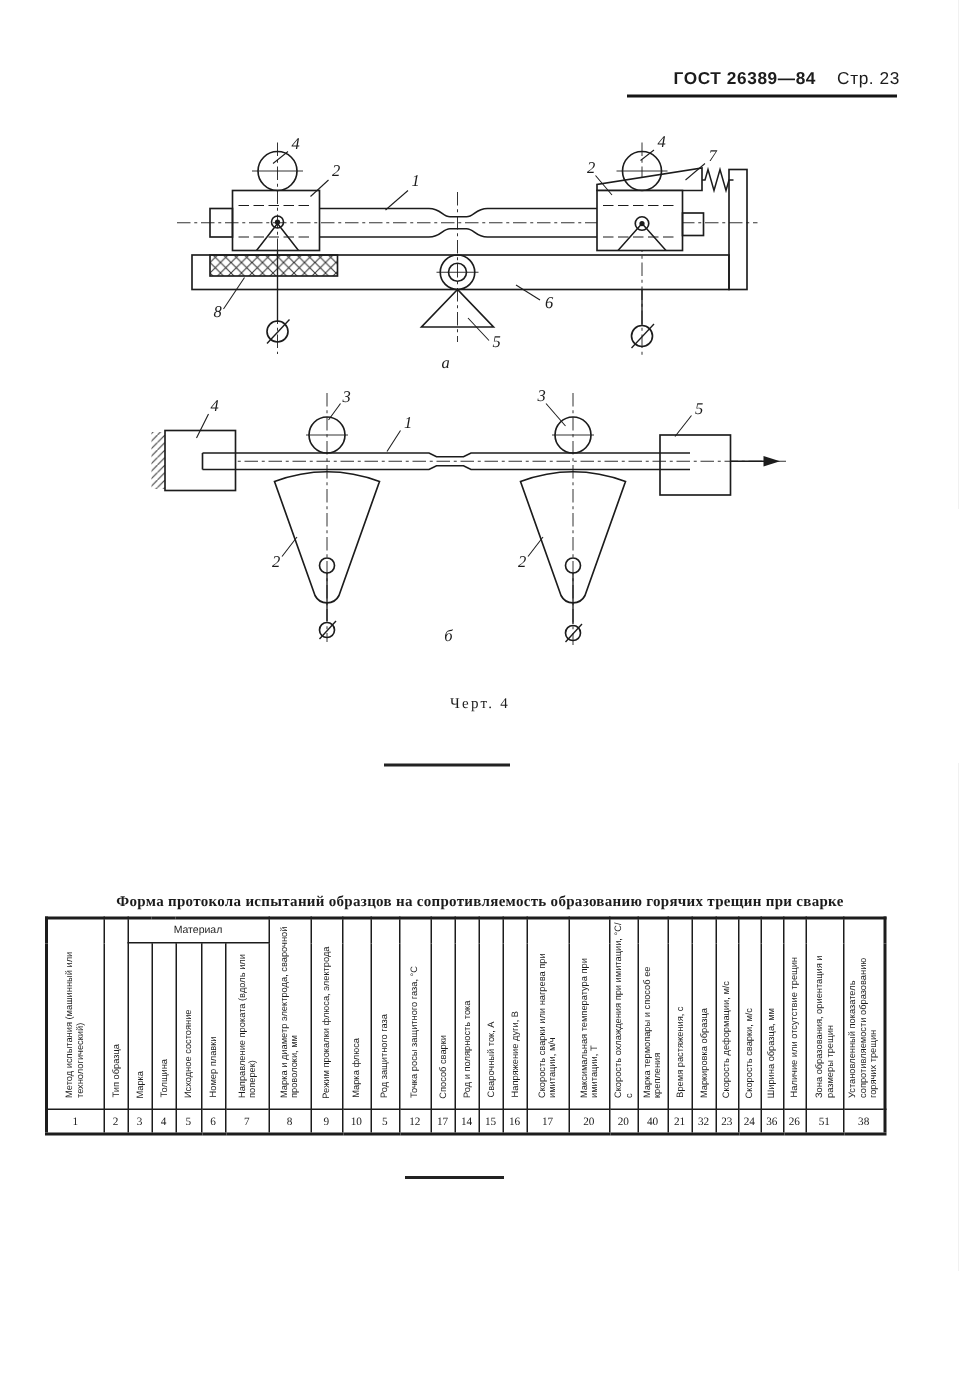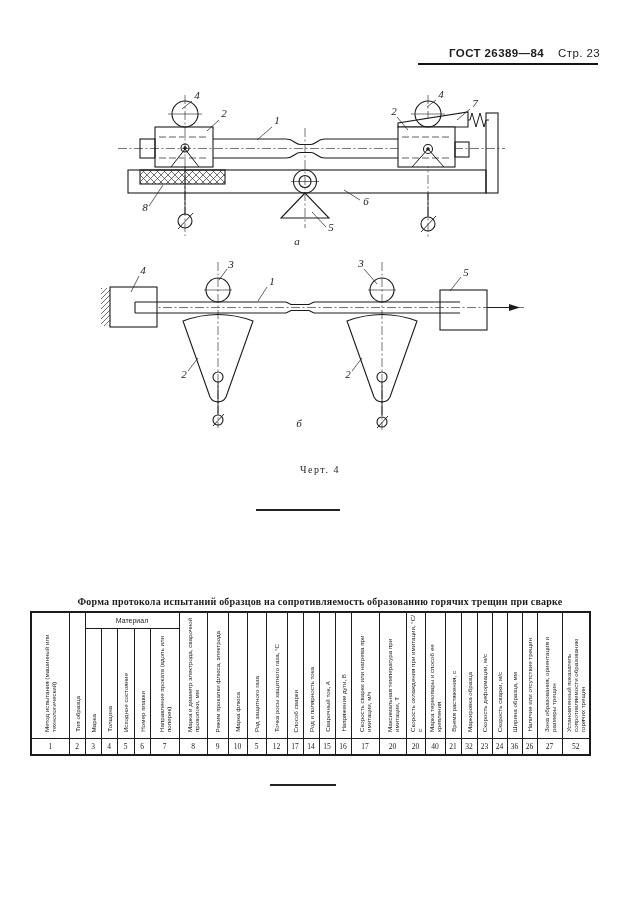--- a/index.html
+++ b/index.html
@@ -298,21 +298,21 @@
       <td class="num">17</td>
       <td class="num">20</td>
       <td class="num">20</td>
       <td class="num">40</td>
       <td class="num">21</td>
       <td class="num">32</td>
       <td class="num">23</td>
       <td class="num">24</td>
       <td class="num">36</td>
       <td class="num">26</td>
-      <td class="num">27</td>
-      <td class="num">52</td>
+      <td class="num">51</td>
+      <td class="num">38</td>
     </tr>
   </tbody>
     </table>
 
   <div class="rule-short rule-bottom"></div>
 
 </div>
 
 </body></html>

